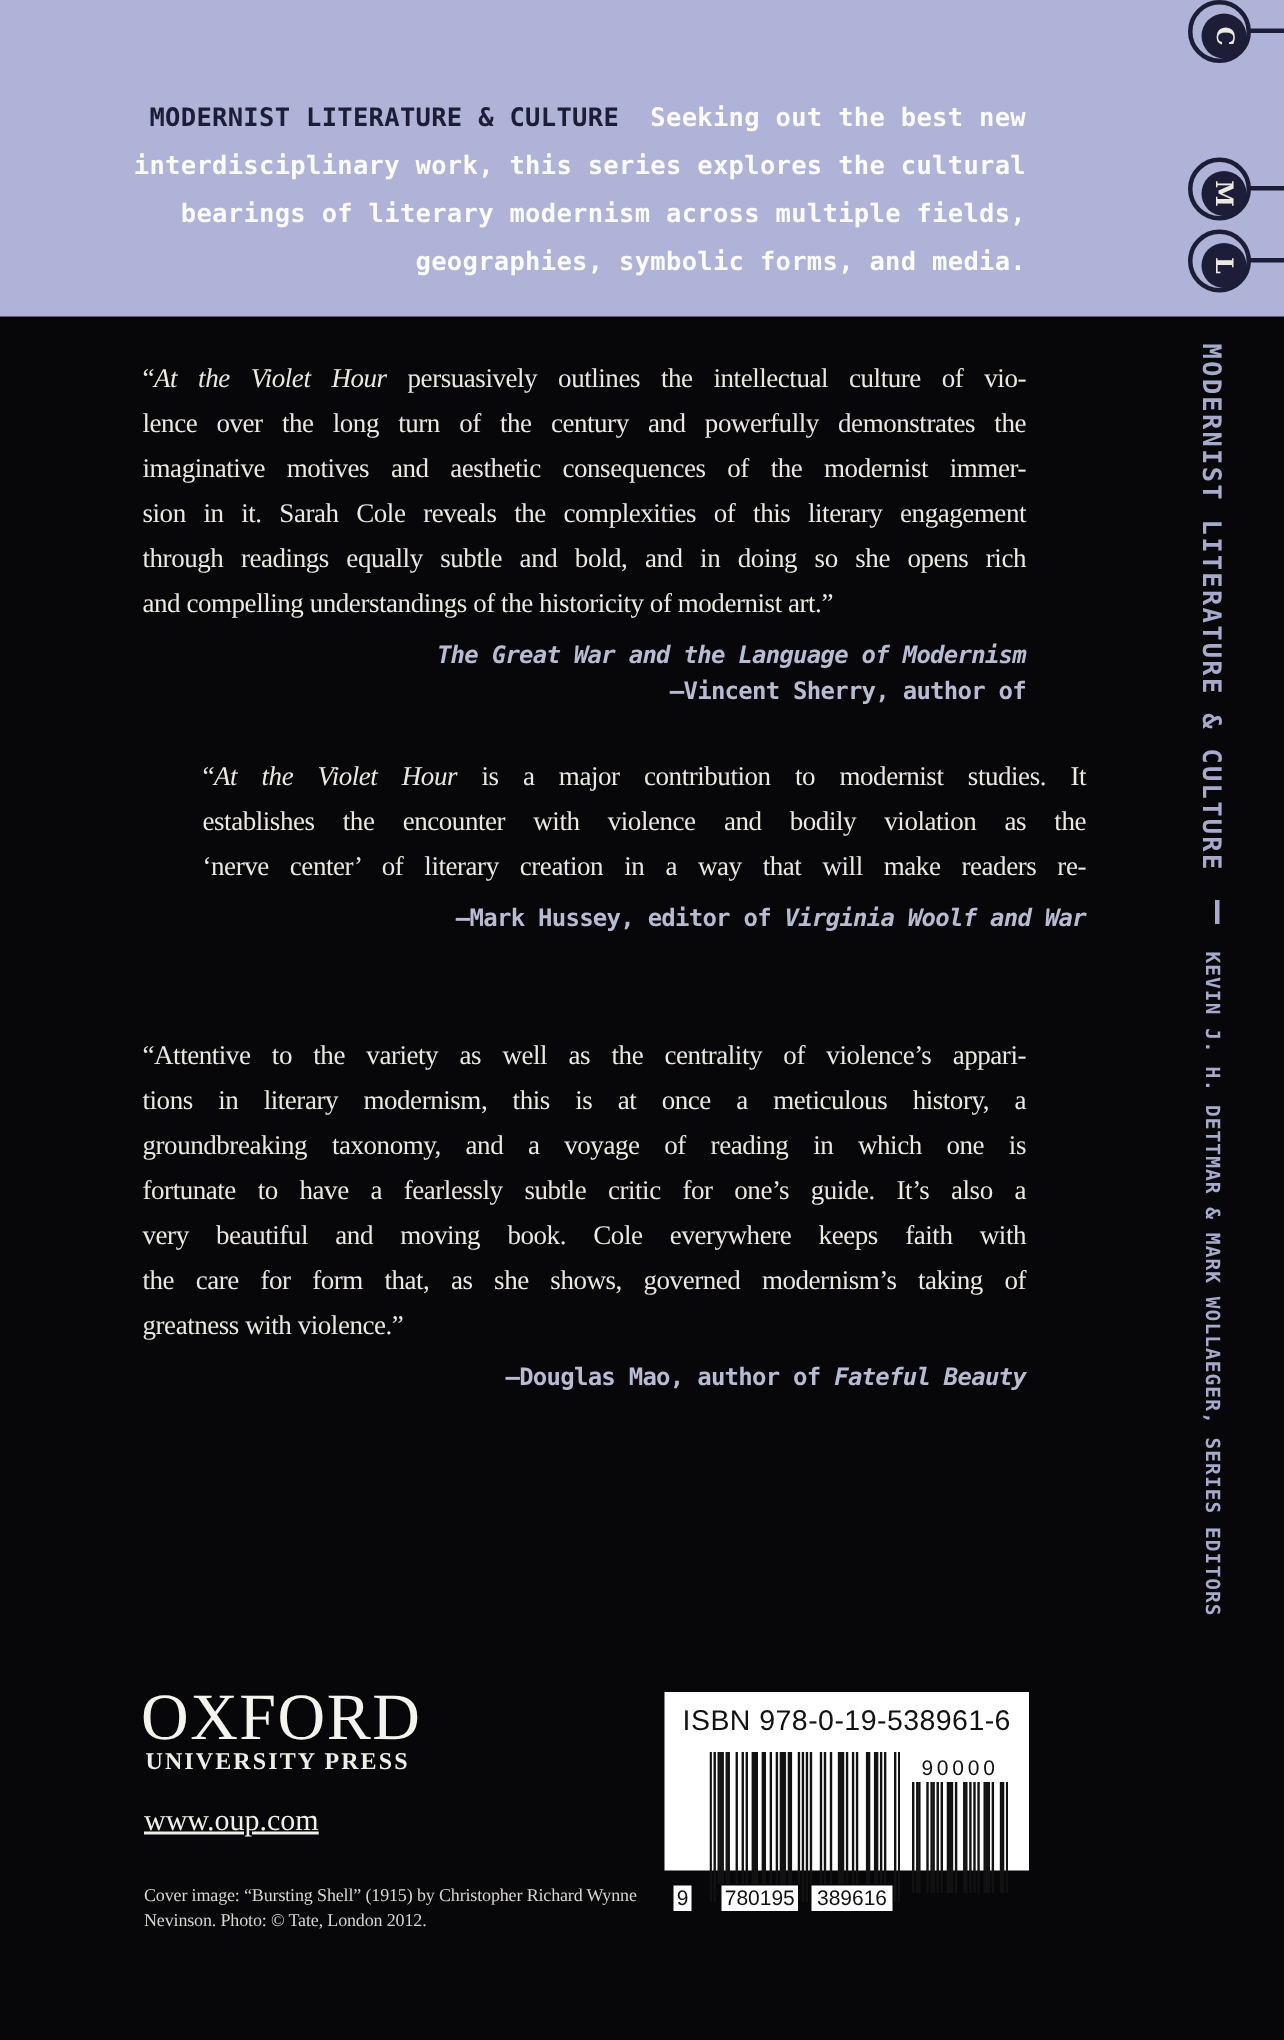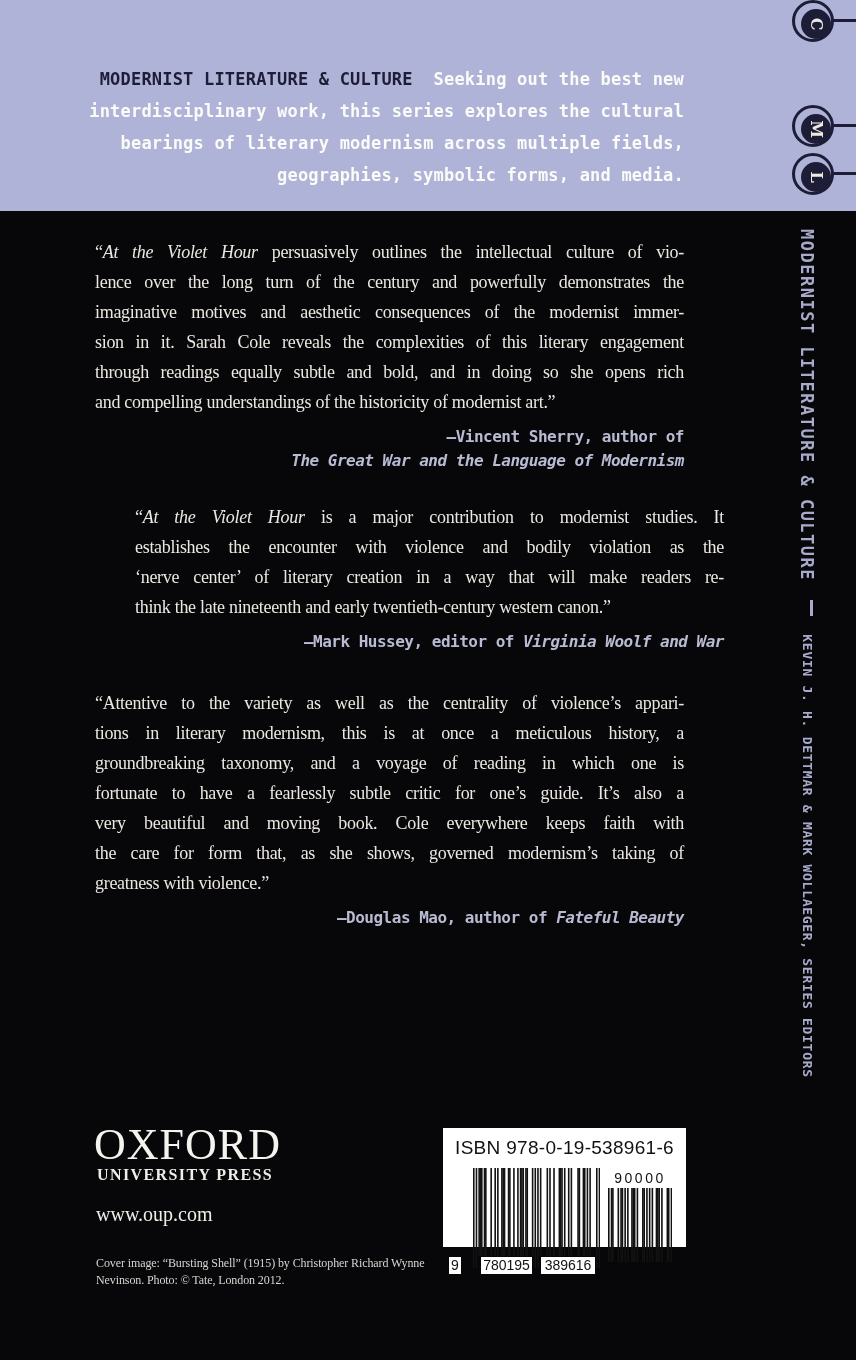--- a/index.html
+++ b/index.html
@@ -81,21 +81,21 @@
   .oxford-name {
     position:absolute; left:94px; top:1124px;
     font-size:44px; line-height:42px; color:#f5f3ee; letter-spacing:1px;
   }
   .oxford-imprint {
     position:absolute; left:97px; top:1166px;
     font-size:16px; color:#efede7; letter-spacing:1.4px; font-weight:bold;
   }
   .website {
     position:absolute; left:96px; top:1203px;
-    font-size:20px; color:#f0eee8;
+    font-size:20px; color:#f0eee8;text-decoration:underline;
   }
   .credit {
     position:absolute; left:96px; top:1255px;
     font-size:12px; line-height:16.5px; color:#d9d6d0; letter-spacing:-0.1px;
   }
 
   
   .barcode-box {
     position:absolute; left:443px; top:1128px; width:243px; height:119px;
     background:#ffffff; color:#121212;
@@ -158,29 +158,28 @@
   </div>
 
   <div class="quote q1">
       <div class="quote-line jl"><span>“</span><span class="it">At the Violet Hour</span><span> persuasively outlines the intellectual culture of vio-</span></div>
       <div class="quote-line jl"><span>lence over the long turn of the century and powerfully demonstrates the</span></div>
       <div class="quote-line jl"><span>imaginative motives and aesthetic consequences of the modernist immer-</span></div>
       <div class="quote-line jl"><span>sion in it. Sarah Cole reveals the complexities of this literary engagement</span></div>
       <div class="quote-line jl"><span>through readings equally subtle and bold, and in doing so she opens rich</span></div>
       <div class="quote-line"><span>and compelling understandings of the historicity of modernist art.”</span></div>
       <div class="attr">
+        <div class=""><span class="it">The Great War and the Language of Modernism</span></div>
         <div class=""><span>—Vincent Sherry, author of</span></div>
-        <div class=""><span class="it">The Great War and the Language of Modernism</span></div>
       </div>
     </div>
   <div class="quote q2">
       <div class="quote-line jl"><span>“</span><span class="it">At the Violet Hour</span><span> is a major contribution to modernist studies. It</span></div>
       <div class="quote-line jl"><span>establishes the encounter with violence and bodily violation as the</span></div>
       <div class="quote-line jl"><span>‘nerve center’ of literary creation in a way that will make readers re-</span></div>
-      <div class="quote-line"><span>think the late nineteenth and early twentieth-century western canon.”</span></div>
       <div class="attr">
         <div class=""><span>—Mark Hussey, editor of </span><span class="it">Virginia Woolf and War</span></div>
       </div>
     </div>
   <div class="quote q3">
       <div class="quote-line jl"><span>“Attentive to the variety as well as the centrality of violence’s appari-</span></div>
       <div class="quote-line jl"><span>tions in literary modernism, this is at once a meticulous history, a</span></div>
       <div class="quote-line jl"><span>groundbreaking taxonomy, and a voyage of reading in which one is</span></div>
       <div class="quote-line jl"><span>fortunate to have a fearlessly subtle critic for one’s guide.  It’s also a</span></div>
       <div class="quote-line jl"><span>very beautiful and moving book. Cole everywhere keeps faith with</span></div>

